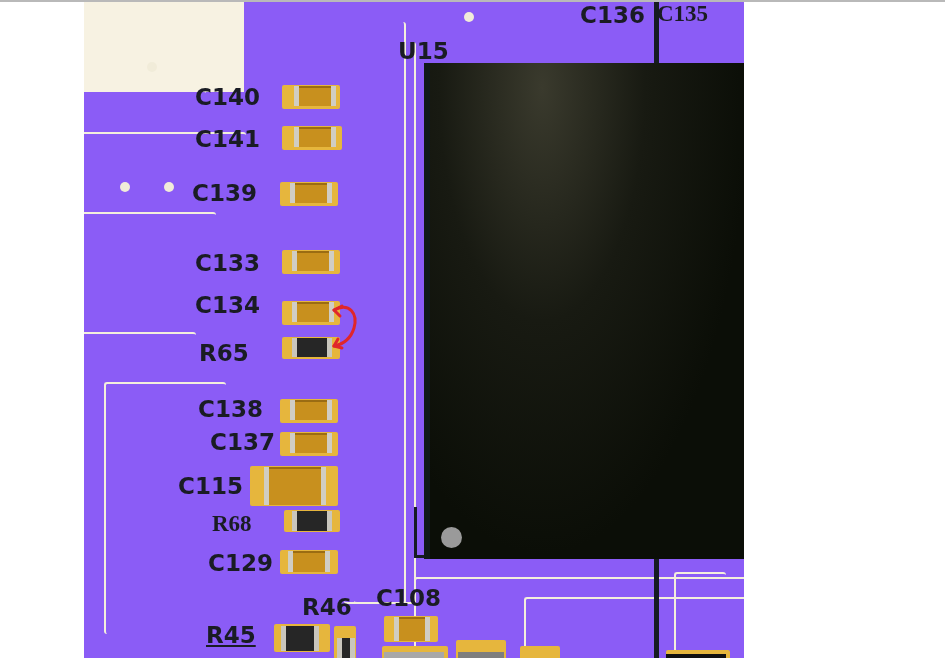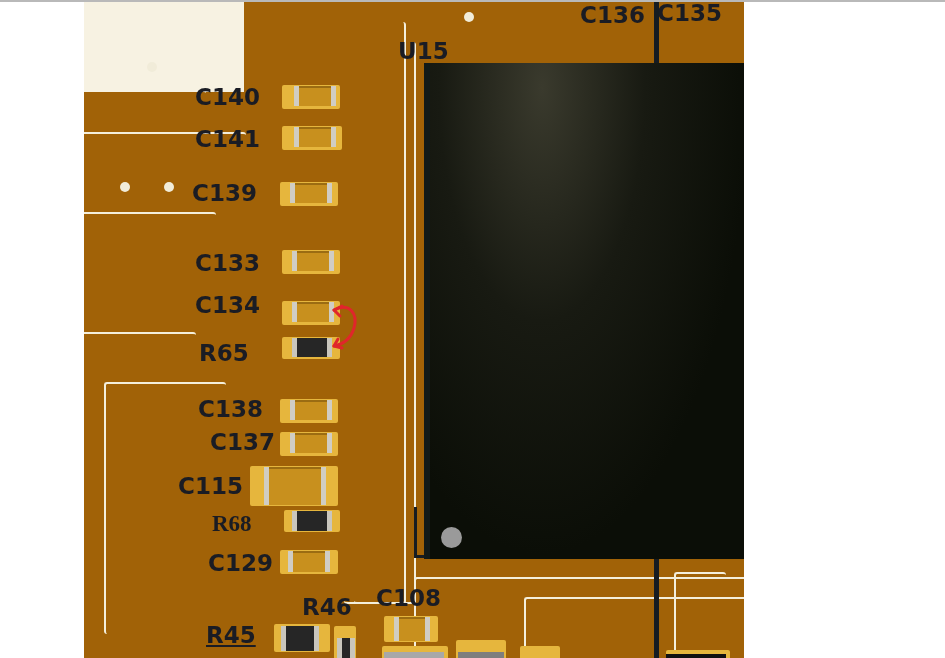--- a/index.html
+++ b/index.html
@@ -1,18 +1,18 @@
 <!DOCTYPE html>
 <html><head>
 <meta charset="utf-8">
 <style>
   html, body { margin:0; padding:0; }
   body { width:945px; height:658px; position:relative; overflow:hidden; background:#ffffff; font-family:"DejaVu Sans", sans-serif; }
   .topbar { position:absolute; left:0; top:0; width:945px; height:2px; background:#b9b9b9; }
-  .pcb { position:absolute; left:84px; top:2px; width:660px; height:656px; background:#a16207; overflow:hidden; }
+  .pcb { position:absolute; left:84px; top:2px; width:660px; height:656px; background:#8b5cf6; overflow:hidden; }
   .trace { position:absolute; border:2px solid #f4efdc; border-radius:3px; }
   .via { position:absolute; width:10px; height:10px; border-radius:50%; background:#f1ecd9; }
   .lbl { position:absolute; font-weight:bold; font-size:23px; color:#1a1c24; letter-spacing:0px; line-height:1; white-space:nowrap; }
   .pad { position:absolute; background:#e6b63d; border-radius:2px; }
   .cap { position:absolute; background:#c8901e; border-radius:1px; box-shadow: inset 0 2px 0 #9b6c12; }
   .cap::before, .cap::after { content:""; position:absolute; top:0; bottom:0; width:5px; background:#d0cdc4; }
   .cap::before { left:0; } .cap::after { right:0; }
   .res { position:absolute; background:#262626; }
   .res::before, .res::after { content:""; position:absolute; top:0; bottom:0; width:5px; background:#c9c6bd; }
   .res::before { left:0; } .res::after { right:0; }
@@ -38,21 +38,21 @@
   <div class="trace" style="left:330px;top:575px;width:330px;height:80px;border-right:none;border-bottom:none;"></div>
   <div class="trace" style="left:440px;top:595px;width:220px;height:80px;border-right:none;border-bottom:none;"></div>
   <div class="trace" style="left:590px;top:570px;width:50px;height:90px;border-right:none;border-bottom:none;"></div>
   <div style="position:absolute;left:0;top:0;width:160px;height:90px;background:#f7f2e2;"></div>
   <div class="via" style="left:63px;top:60px;"></div>
   <div class="via" style="left:36px;top:180px;"></div>
   <div class="via" style="left:80px;top:180px;"></div>
   <div class="via" style="left:380px;top:10px;"></div>
 
   <div class="lbl" style="left:496px;top:2px;">C136</div>
-  <div class="lbl" style="left:573px;top:0px;">C135</div>
+  <div class="lbl" style="left:573px;top:0px;font-family:Liberation Serif, serif;">C135</div>
   <div class="outline-v" style="left:570px;top:0;width:5px;height:62px;"></div>
   <div class="outline-v" style="left:570px;top:556px;width:5px;height:100px;"></div>
 
   <div class="lbl" style="left:314px;top:38px;">U15</div>
   <div class="outline-v" style="left:330px;top:505px;width:3px;height:50px;"></div>
   <div class="outline-v" style="left:330px;top:553px;width:10px;height:3px;"></div>
   <div class="chip"></div>
   <div class="pin1"></div>
 
   <div class="lbl" style="left:111px;top:84px;">C140</div>

